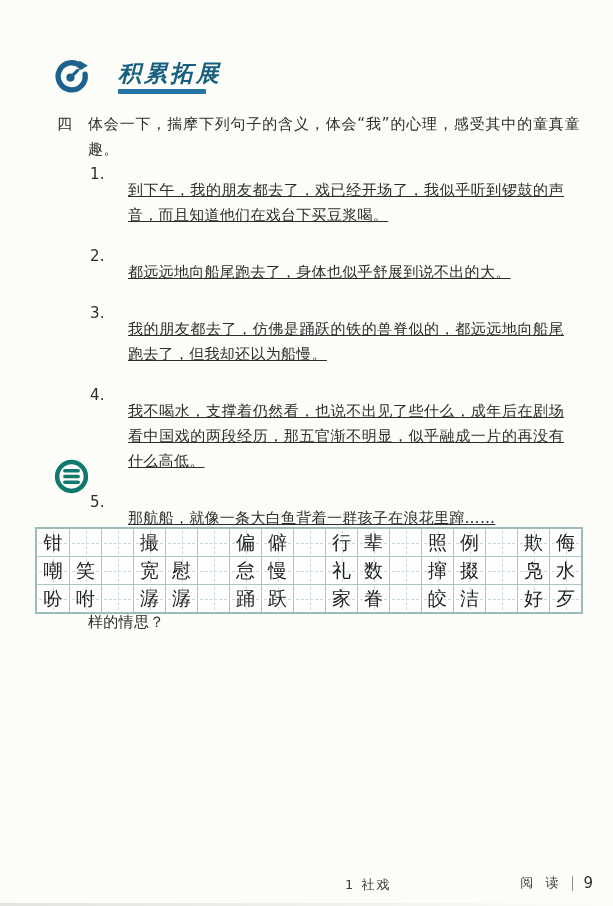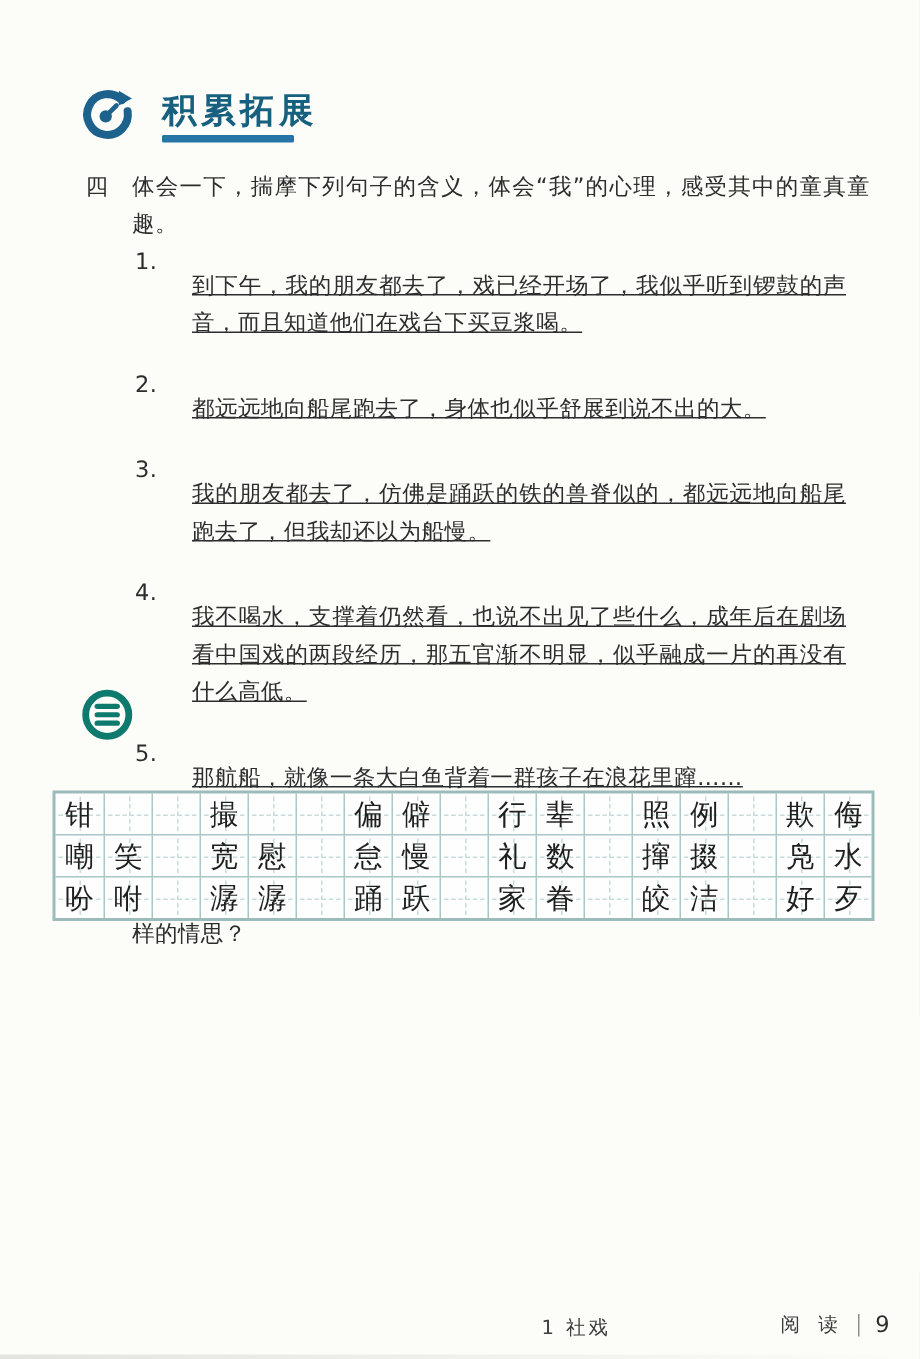--- a/index.html
+++ b/index.html
@@ -13,22 +13,23 @@
     margin: 0 auto;
     background: #fcfcf9;
     color: #2d2d2d;
     overflow: hidden;
   }
 
   
   .section-header {
     position: absolute;
     display: flex;
-    align-items: flex-end;
-    gap: 18px;
+    align-items: flex-start;
+    gap: 28px;
+    font-style: italic;
   }
   .sh1 { left: 53px; top: 58px; }
   .sh2 { left: 53px; top: 458px; }
   .hdr-icon { width: 37px; height: 37px; display: block; }
   .section-title {
     font-size: 23px;
     font-weight: bold;
     letter-spacing: 3px;
     line-height: 30px;
   }
@@ -90,21 +91,21 @@
     content: "";
     position: absolute;
     left: 2px; right: 2px; top: 50%;
     border-top: 1px dashed #c8dbdb;
   }
   .grid-cell span { position: relative; z-index: 1; }
 
   
   .page-footer {
     position: absolute;
-    left: 16px; right: 0; bottom: 12px;
+    left: 0; right: 0; bottom: 12px;
     height: 20px;
     font-size: 13px;
     color: #3c3c3c;
     text-align: center;
   }
   .lesson-label { position: absolute; left: 345px; top: 2px; letter-spacing: 2px; }
   .unit-group {
     position: absolute;
     right: 20px; top: 0;
     display: flex;

